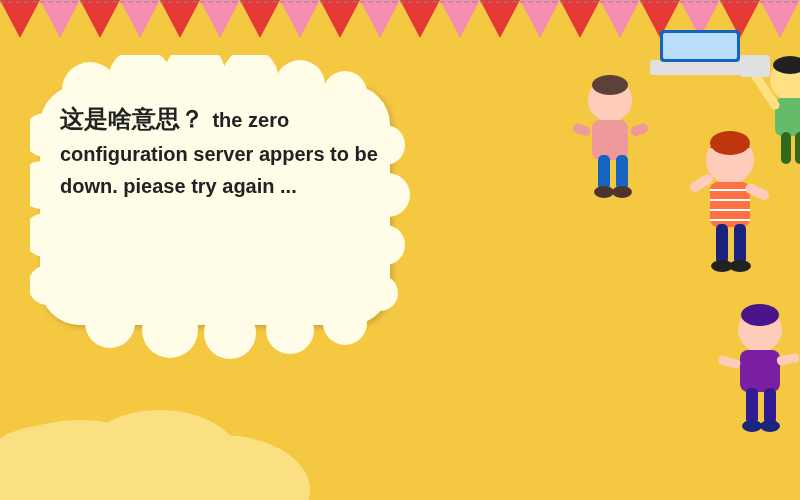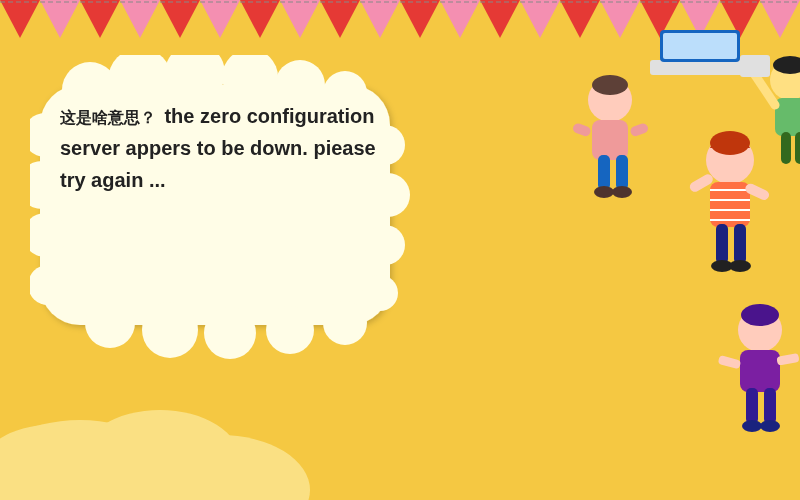--- a/index.html
+++ b/index.html
@@ -92,21 +92,21 @@
     <circle cx="15" cy="180" r="22" fill="#fffde7"></circle>
     <circle cx="18" cy="230" r="20" fill="#fffde7"></circle>
 
     <circle cx="355" cy="90" r="20" fill="#fffde7"></circle>
     <circle cx="358" cy="140" r="22" fill="#fffde7"></circle>
     <circle cx="355" cy="190" r="20" fill="#fffde7"></circle>
     <circle cx="350" cy="238" r="18" fill="#fffde7"></circle>
   </svg>
   
   <div style="position:absolute; top:45px; left:30px; width:320px; line-height:1.6;">
-    <span style="font-size:16px; font-weight:bold; color:#222;">这是啥意思？</span>
+    <span style="font-size:24px; font-weight:bold; color:#222;">这是啥意思？</span>
     <span style="font-size:20px; font-weight:bold; color:#222; margin-left:4px;"> the zero configuration server appers to be down. piease try again ...</span>
   </div>
 </div>
 
 <svg style="position:absolute;top:0;right:0;width:380px;height:500px;">
 
   <rect x="230" y="60" width="100" height="15" rx="3" fill="#e0e0e0"></rect>
   <rect x="240" y="30" width="80" height="32" rx="4" fill="#1565c0"></rect>
   <rect x="243" y="33" width="74" height="26" rx="2" fill="#bbdefb"></rect>
 

